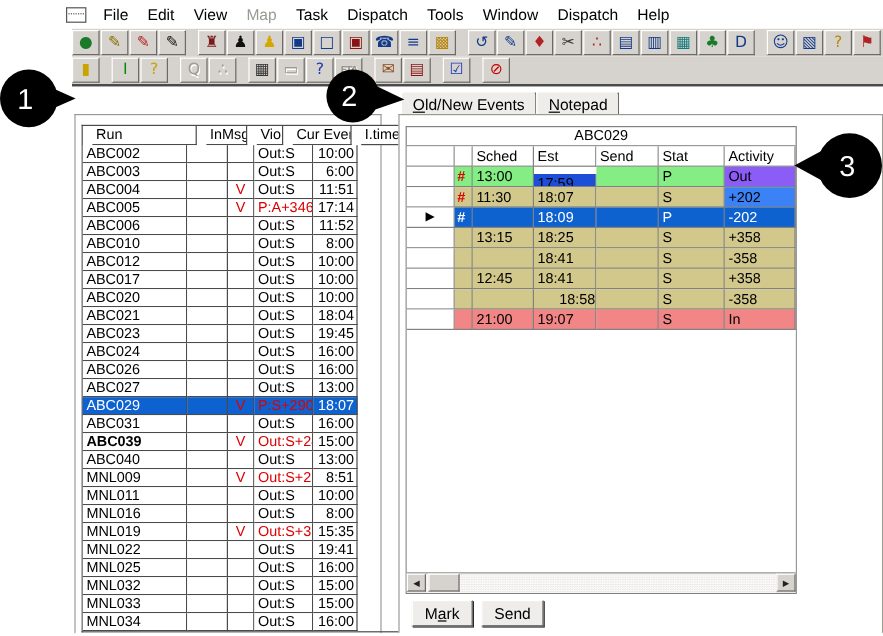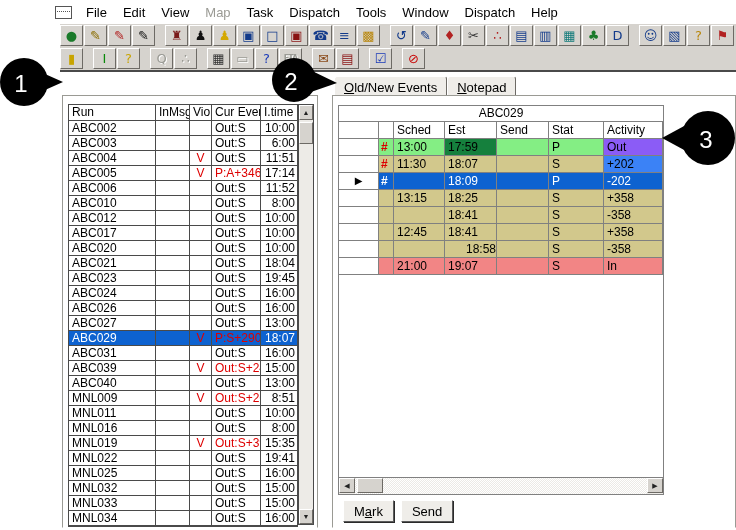--- a/index.html
+++ b/index.html
@@ -35,21 +35,21 @@
   
   .panel { position:absolute; top:95px; height:433px; background:#fff; border:1px solid #9a9a94; border-bottom-color:#fff; }
   .panel-left { left:62px; width:256px; }
   .panel-right { left:332px; width:404px; }
 
   
   .runs-table { position:absolute; left:5px; top:8px; display:flex; }
   .runs-grid { border:1px solid #4a4a4a; border-right:none; }
   .r-row { display:flex; }
   .r-cell { border-right:1px solid #4a4a4a; border-bottom:1px solid #4a4a4a; font-size:12px; height:15px; line-height:14px; padding-left:3px; overflow:hidden; white-space:nowrap; background:#fff; color:#000; }
-  .r-head .r-cell { height:16px; line-height:15px; }
+  .r-head .r-cell { height:16px; line-height:15px;margin-left:8px; }
   .r-cell.c-time { text-align:right; padding-right:2px; padding-left:0; }
   .r-cell.c-viol { text-align:center; padding-left:0; }
   .red-txt { color:#DD0000; }
   .r-row.selected .r-cell { background:#0D62D0; color:#fff; }
   .r-row.selected .r-cell.red-txt { color:#DD0000; }
 
   
   .vscroll { width:16px; display:flex; flex-direction:column; background:#EDEBE7; border:1px solid #4a4a4a; border-left:1px solid #4a4a4a; }
   .sbtn { width:14px; height:15px; background:#D6D3CE; border:1px solid; border-color:#fff #6d6a65 #6d6a65 #fff; font-size:7px; color:#222; display:flex; align-items:center; justify-content:center; }
   .vtrack { flex:1; position:relative; }
@@ -371,21 +371,21 @@
               <div class="r-cell c-time" style="width: 37px;">18:07</div>
             </div>
             <div class="r-row">
               <div class="r-cell c-run" style="width: 87px;">ABC031</div>
               <div class="r-cell c-inmsg" style="width: 34px;"></div>
               <div class="r-cell c-viol" style="width: 22px;"></div>
               <div class="r-cell c-cur" style="width: 49px;">Out:S</div>
               <div class="r-cell c-time" style="width: 37px;">16:00</div>
             </div>
             <div class="r-row">
-              <div class="r-cell c-run" style="width: 87px;">ABC039</div>
+              <div class="r-cell c-run" style="width: 87px; font-weight: bold;">ABC039</div>
               <div class="r-cell c-inmsg" style="width: 34px;"></div>
               <div class="r-cell c-viol red-txt" style="width: 22px;">V</div>
               <div class="r-cell c-cur red-txt" style="width: 49px;">Out:S+245</div>
               <div class="r-cell c-time" style="width: 37px;">15:00</div>
             </div>
             <div class="r-row">
               <div class="r-cell c-run" style="width: 87px;">ABC040</div>
               <div class="r-cell c-inmsg" style="width: 34px;"></div>
               <div class="r-cell c-viol" style="width: 22px;"></div>
               <div class="r-cell c-cur" style="width: 49px;">Out:S</div>
@@ -476,21 +476,21 @@
           <div class="d-cell" style="width: 52px;">Est</div>
           <div class="d-cell" style="width: 52px;">Send</div>
           <div class="d-cell" style="width: 55px;">Stat</div>
           <div class="d-cell" style="width: 59px; flex: 1 1 0%;">Activity</div>
         </div>
       <div id="detail-body">
           <div class="d-row">
             <div class="d-cell d-sel"></div>
             <div class="d-cell d-hash" style="background: rgb(132, 238, 132); color: rgb(221, 0, 0);">#</div>
             <div class="d-cell" style="width: 51px; background: rgb(132, 238, 132); color: rgb(0, 0, 0);">13:00</div>
-            <div class="d-cell" style="width: 52px; background: #15803d; color: rgb(0, 0, 0);">17:59</div>
+            <div class="d-cell" style="width: 52px; background: #1d4ed8; color: rgb(0, 0, 0); margin-top: 6px;">17:59</div>
             <div class="d-cell" style="width: 52px; background: rgb(132, 238, 132); color: rgb(0, 0, 0);"></div>
             <div class="d-cell" style="width: 55px; background: rgb(132, 238, 132); color: rgb(0, 0, 0);">P</div>
             <div class="d-cell" style="width: 59px; flex: 1 1 0%; background: #8b5cf6; color: rgb(0, 0, 0);">Out</div>
           </div>
           <div class="d-row">
             <div class="d-cell d-sel"></div>
             <div class="d-cell d-hash" style="background: rgb(210, 200, 140); color: rgb(221, 0, 0);">#</div>
             <div class="d-cell" style="width: 51px; background: rgb(210, 200, 140); color: rgb(0, 0, 0);">11:30</div>
             <div class="d-cell" style="width: 52px; background: rgb(210, 200, 140); color: rgb(0, 0, 0);">18:07</div>
             <div class="d-cell" style="width: 52px; background: rgb(210, 200, 140); color: rgb(0, 0, 0);"></div>

